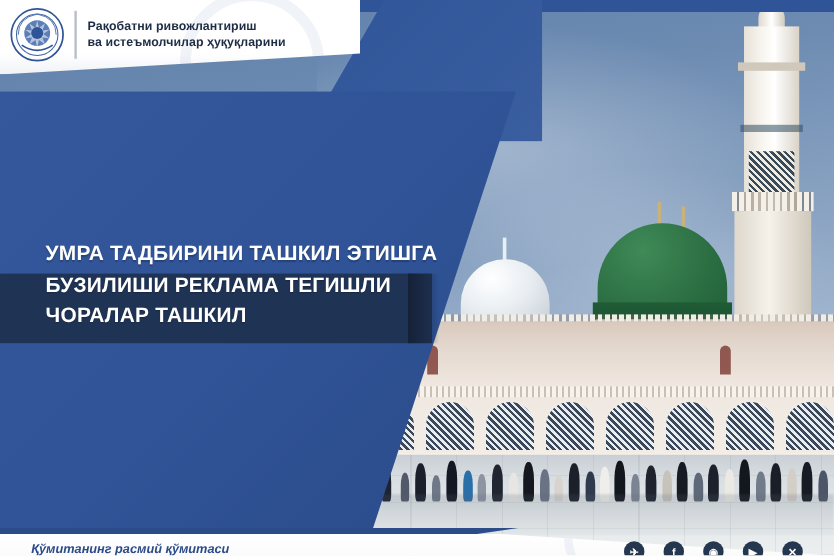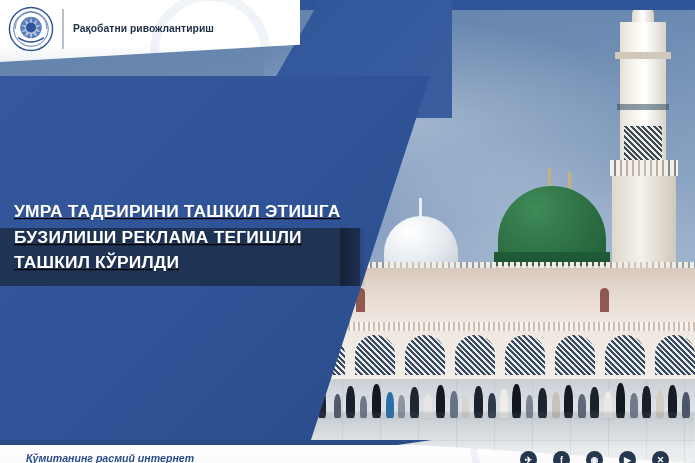--- a/index.html
+++ b/index.html
@@ -345,24 +345,23 @@
     line-height: 13.4px;
     font-weight: bold;
     color: #1e2d45;
     letter-spacing: 0.05px;
   }
   .hdr-title span { display: block; white-space: nowrap; }
 
   
   .headline {
     position: absolute;
-    left: 14px;
+    left: 38px;
     top: 199px;
     width: 340px;
-    text-decoration: underline;
   }
   .headline .ln {
     display: block;
     color: #ffffff;
     font-size: 17.4px;
     line-height: 25.6px;
     font-weight: bold;
     letter-spacing: 0.2px;
     white-space: nowrap;
     text-shadow: 0 1px 1px rgba(0,0,0,0.22);
@@ -528,34 +527,35 @@
       <circle cx="32" cy="32" r="24" fill="none" stroke="#3c63a6" stroke-width="1.2"></circle>
       <circle cx="32" cy="30" r="15" fill="#4b71b0" opacity="0.9"></circle>
       <path d="M32 15 L34 24 L41 19 L38 27 L46 26 L39 31 L46 36 L38 35 L41 43 L34 38 L32 47 L30 38 L23 43 L26 35 L18 36 L25 31 L18 26 L26 27 L23 19 L30 24 Z" fill="#ffffff" opacity="0.55"></path>
       <circle cx="32" cy="30" r="7" fill="#2f5598"></circle>
       <path d="M14 44 Q32 56 50 44" fill="none" stroke="#2f5598" stroke-width="2"></path>
       <path d="M10 32 Q10 12 32 8 Q54 12 54 32" fill="none" stroke="#3c63a6" stroke-width="1"></path>
     </svg>
     <div class="hdr-divider"></div>
     <div class="hdr-title">
       <span>Рақобатни ривожлантириш</span>
+      <span>ва истеъмолчилар ҳуқуқларини</span>
     </div>
   </div>
 
   <div class="headline">
     <span class="ln">УМРА ТАДБИРИНИ ТАШКИЛ ЭТИШГА</span>
     <span class="ln">БУЗИЛИШИ РЕКЛАМА ТЕГИШЛИ</span>
-    <span class="ln">ТАШКИЛ КЎРИЛДИ</span>
+    <span class="ln">ЧОРАЛАР ТАШКИЛ</span>
   </div>
 
   <div class="footer-bluebar"></div>
   <div class="footer">
     <div class="footer-wm"></div>
   </div>
-  <div class="footer-text">Қўмитанинг расмий интернет</div>
+  <div class="footer-text">Қўмитанинг расмий қўмитаси</div>
   <div class="footer-icons">
     <div class="f-icon">✈</div>
     <div class="f-icon">f</div>
     <div class="f-icon">◉</div>
     <div class="f-icon">▶</div>
     <div class="f-icon">✕</div>
   </div>
 
 </div>
 

